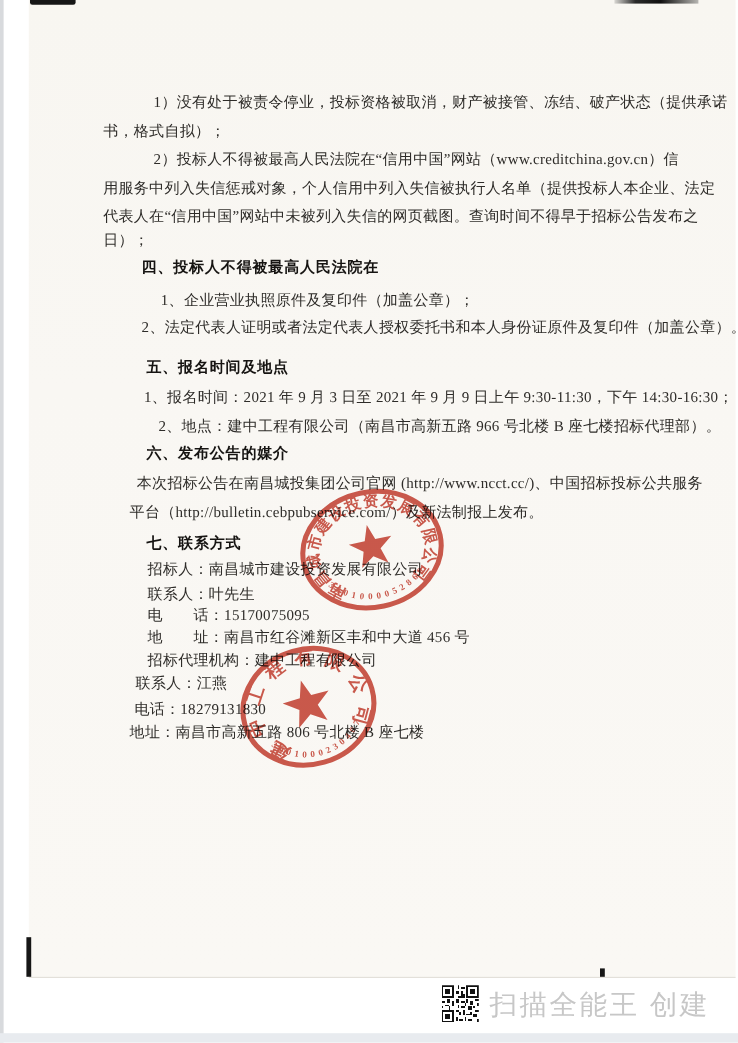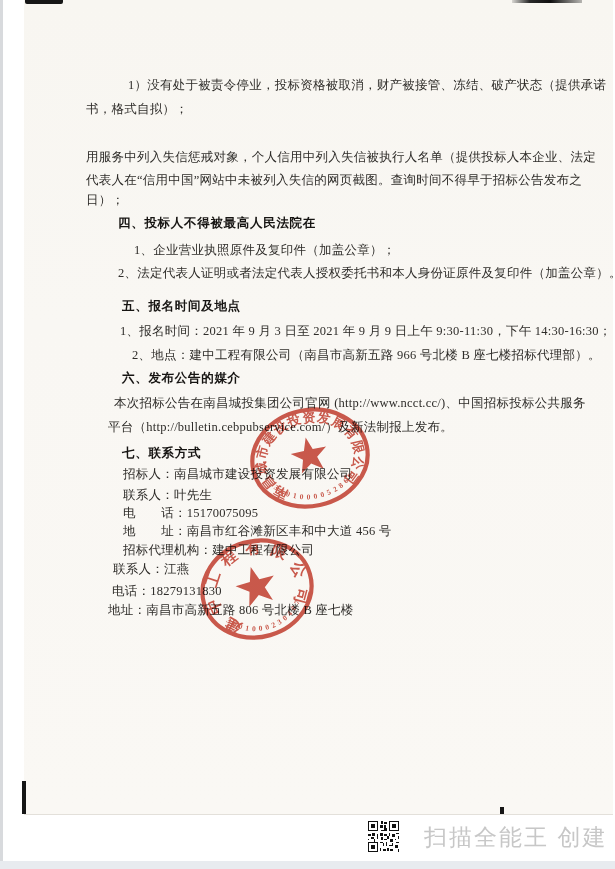--- a/index.html
+++ b/index.html
@@ -25,39 +25,40 @@
     position:absolute;font-size:12.5px;line-height:14px;color:#2e2c29;
     white-space:pre;letter-spacing:.25px;
   }
   .bold{font-weight:bold;color:#161412;letter-spacing:.7px;}
   .seal{
     position:absolute;mix-blend-mode:multiply;opacity:.84;
   }
   .seal text{font-family:"Liberation Serif","DejaVu Serif",serif;font-weight:bold;}
   .footer-qr{position:absolute;left:368px;top:821px;width:31px;height:31px;}
   .footer-watermark{
-    position:absolute;left:424px;top:822px;
+    position:absolute;left:408px;top:822px;
     font-family:"Liberation Sans","DejaVu Sans",sans-serif;
     font-size:23px;color:#c7c7c7;letter-spacing:2px;white-space:pre;
   }
   .bottom-strip{position:absolute;left:0;top:861px;width:615px;height:8px;background:#e8ebef;}
 </style>
 </head>
 <body>
 
 <div class="edge-strip"></div>
 
 <div class="page">
   <div class="mark mark-tl"></div>
   <div class="mark mark-tr"></div>
   <div class="mark mark-bl"></div>
   <div class="mark mark-br"></div>
 
   <div class="line" style="left:104px;top:78px">1）没有处于被责令停业，投标资格被取消，财产被接管、冻结、破产状态（提供承诺</div>
   <div class="line" style="left:62px;top:102px">书，格式自拟）；</div>
+  <div class="line" style="left:104px;top:126px">2）投标人不得被最高人民法院在“信用中国”网站（www.creditchina.gov.cn）信</div>
   <div class="line" style="left:62px;top:150px">用服务中列入失信惩戒对象，个人信用中列入失信被执行人名单（提供投标人本企业、法定</div>
   <div class="line" style="left:62px;top:173px">代表人在“信用中国”网站中未被列入失信的网页截图。查询时间不得早于招标公告发布之</div>
   <div class="line" style="left:62px;top:193px">日）；</div>
 
   <div class="line bold" style="left:94px;top:216px">四、投标人不得被最高人民法院在</div>
   <div class="line" style="left:110px;top:243px">1、企业营业执照原件及复印件（加盖公章）；</div>
   <div class="line" style="left:94px;top:266px">2、法定代表人证明或者法定代表人授权委托书和本人身份证原件及复印件（加盖公章）。</div>
 
   <div class="line bold" style="left:98px;top:299px">五、报名时间及地点</div>
   <div class="line" style="left:96px;top:324px">1、报名时间：2021 年 9 月 3 日至 2021 年 9 月 9 日上午 9:30-11:30，下午 14:30-16:30；</div>

